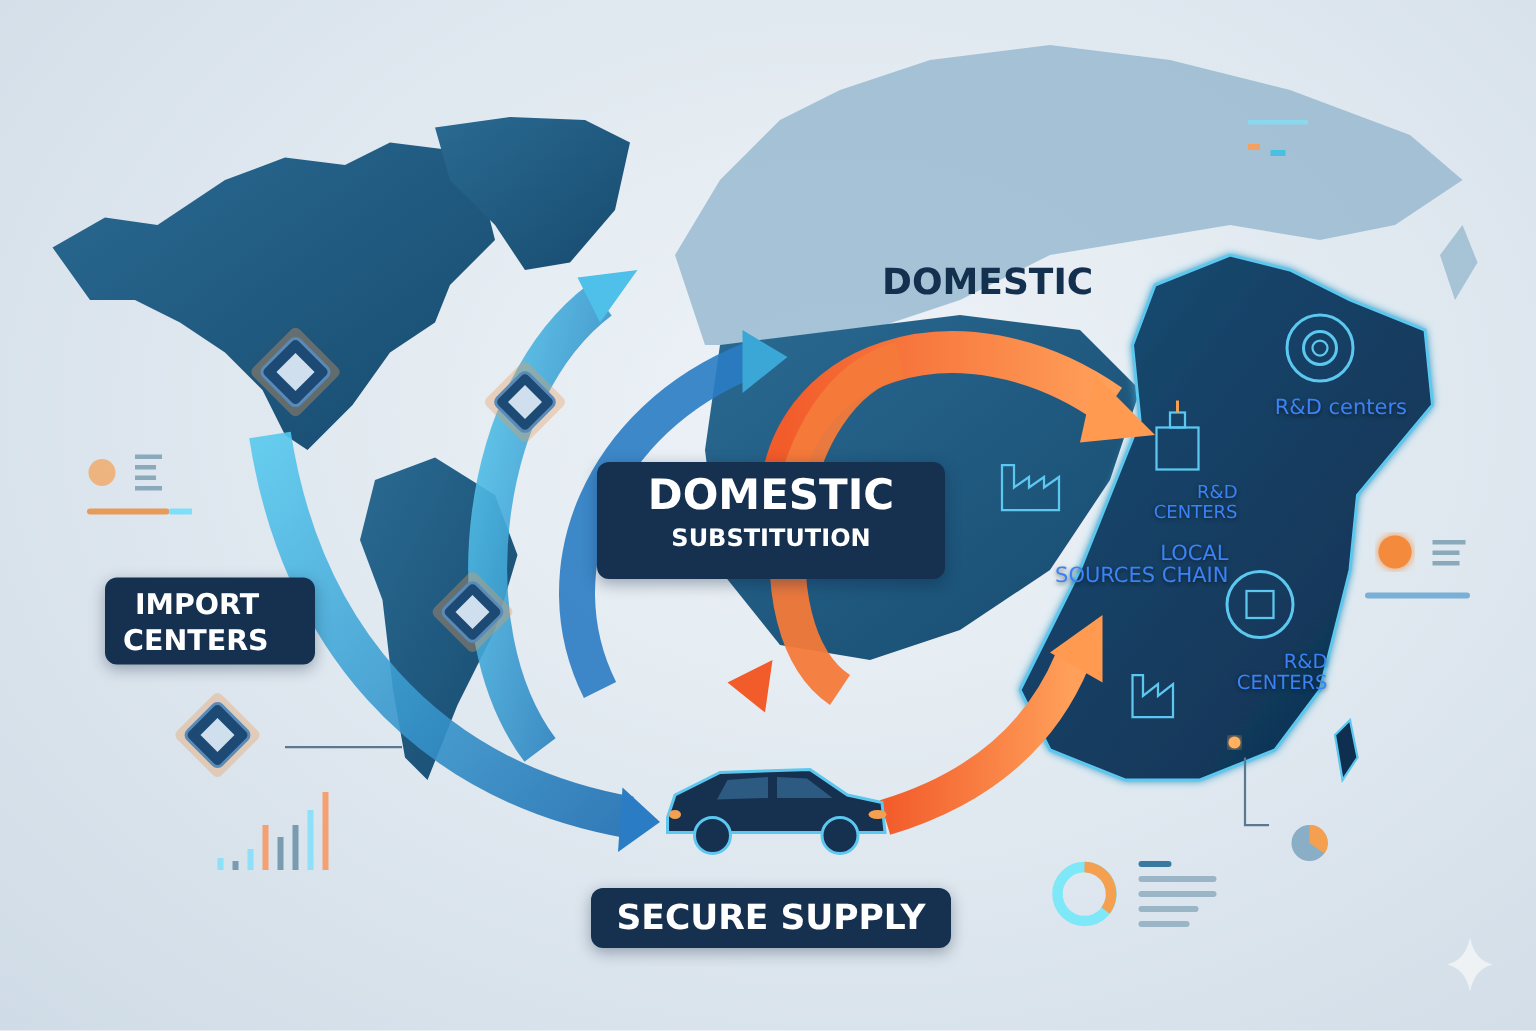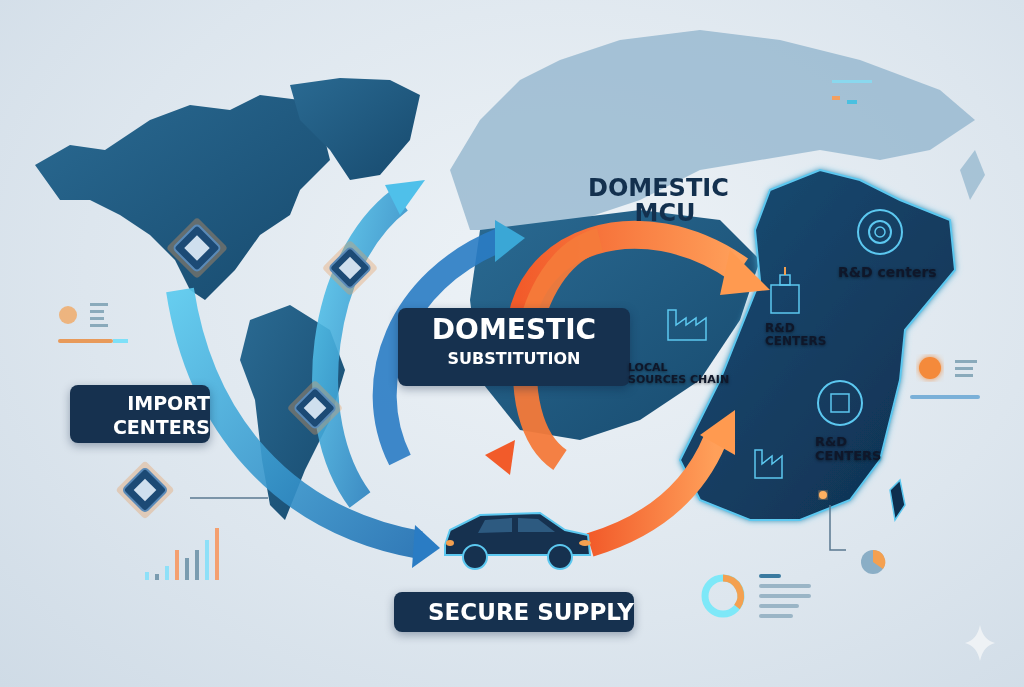--- a/index.html
+++ b/index.html
@@ -2,21 +2,21 @@
 <html><head>
 <meta charset="utf-8">
 <style>
   html, body { margin:0; padding:0; }
   body { width:1024px; height:687px; overflow:hidden; position:relative;
          background: radial-gradient(ellipse at 55% 40%, #eef3f7 0%, #dde6ee 60%, #cfdbe6 100%);
          font-family: "DejaVu Sans", sans-serif; }
   svg.layer { position:absolute; left:0; top:0; }
   .label-box { position:absolute; background:#16314f; color:#fff; border-radius:8px;
                font-weight:bold; text-align:center; box-shadow:0 3px 10px rgba(10,30,60,.35); }
-  .map-text { position:absolute; color:#0f172a; font-weight:bold; text-align:left; line-height:1.05;
+  .map-text { position:absolute; color:#3b82f6; font-weight:normal; text-align:right; line-height:1.05;
               text-shadow:0 1px 3px rgba(0,0,0,.5); }
   .dark-text { position:absolute; color:#13304e; font-weight:bold; text-align:center; line-height:1.05; }
 </style>
 </head>
 <body>
 
 <svg class="layer" width="1024" height="687">
   <defs>
     <linearGradient id="landG" x1="0" y1="0" x2="1" y2="1">
       <stop offset="0" stop-color="#2a6a92"></stop>
@@ -175,38 +175,37 @@
     <rect x="50" y="-30" width="4" height="30" fill="#7a9cb0"></rect>
     <rect x="60" y="-40" width="4" height="40" fill="#8ee0f8"></rect>
     <rect x="70" y="-52" width="4" height="52" fill="#f4a070"></rect>
   </g>
 
   <path d="M980,625 Q983,640 995,643 Q983,646 980,661 Q977,646 965,643 Q977,640 980,625 Z" fill="#eef2f5"></path>
 </svg>
 
 <div class="dark-text" style="left:588px;top:176px;width:140px;font-size:24px;">
   <div>DOMESTIC</div>
-  <div style="margin-left:14px">MCU</div>
 </div>
 
 <div class="label-box" style="left:398px;top:308px;width:232px;height:72px;padding-top:6px;">
   <div style="font-size:28px;line-height:32px;">DOMESTIC</div>
   <div style="font-size:16px;line-height:26px;">SUBSTITUTION</div>
 </div>
 
-<div class="label-box" style="left:70px;top:385px;width:140px;height:58px;padding-top:6px;font-size:19px;line-height:24px;text-align:right;padding-left:12px;box-sizing:border-box;">
+<div class="label-box" style="left:70px;top:385px;width:140px;height:58px;padding-top:6px;font-size:19px;line-height:24px;text-align:left;padding-left:12px;box-sizing:border-box;">
   <div style="padding-left:8px">IMPORT</div>
   <div>CENTERS</div>
 </div>
 
-<div class="label-box" style="left:394px;top:592px;width:240px;height:40px;line-height:40px;font-size:23px;text-align:right;">
+<div class="label-box" style="left:394px;top:592px;width:240px;height:40px;line-height:40px;font-size:23px;">
   <span>SECURE SUPPLY</span>
 </div>
 
-<div class="map-text" style="left:628px;top:362px;width:150px;font-size:11px;">
+<div class="map-text" style="left:669px;top:362px;width:150px;font-size:14px;">
   <div>LOCAL</div>
   <div>SOURCES CHAIN</div>
 </div>
 
 <div class="map-text" style="left:838px;top:265px;width:100px;font-size:14px;">
   <span>R&amp;D centers</span>
 </div>
 
 <div class="map-text" style="left:765px;top:322px;width:60px;font-size:12px;">
   <div>R&amp;D</div>

